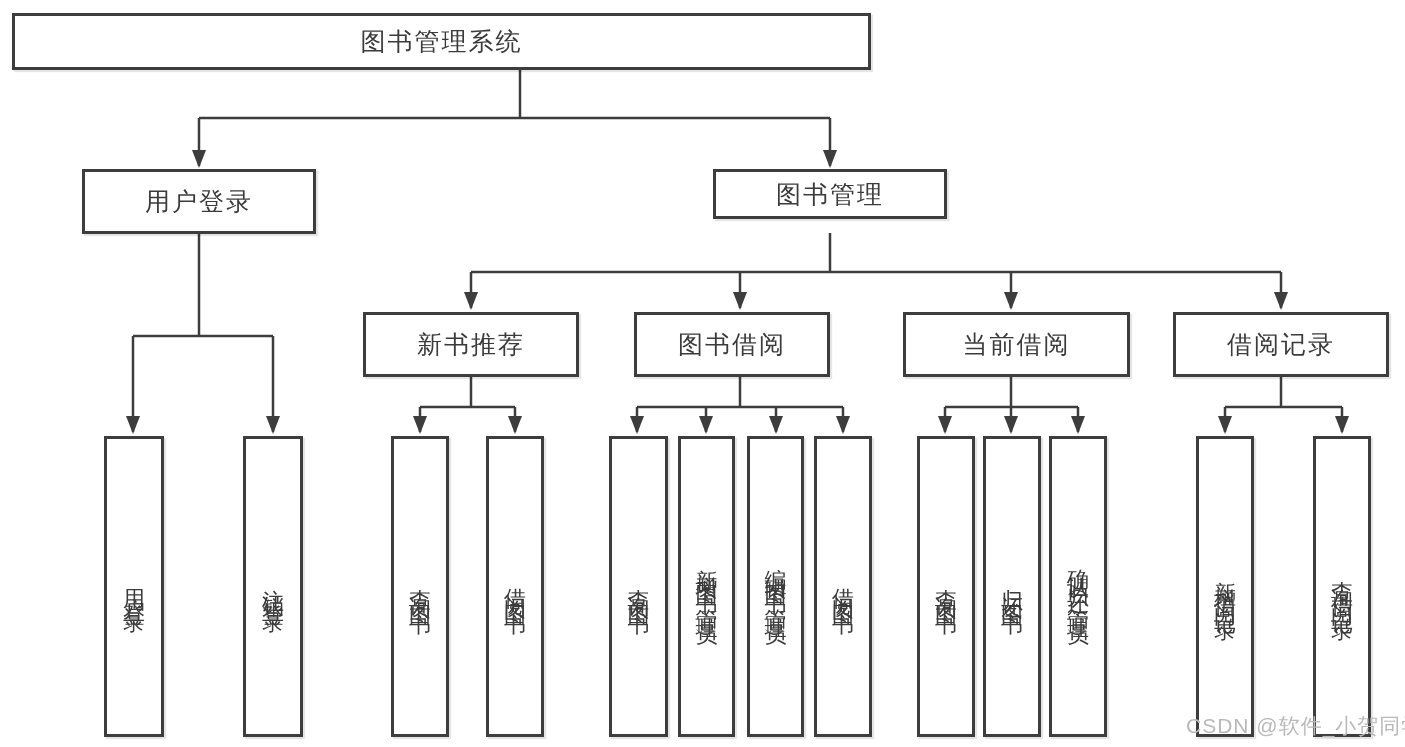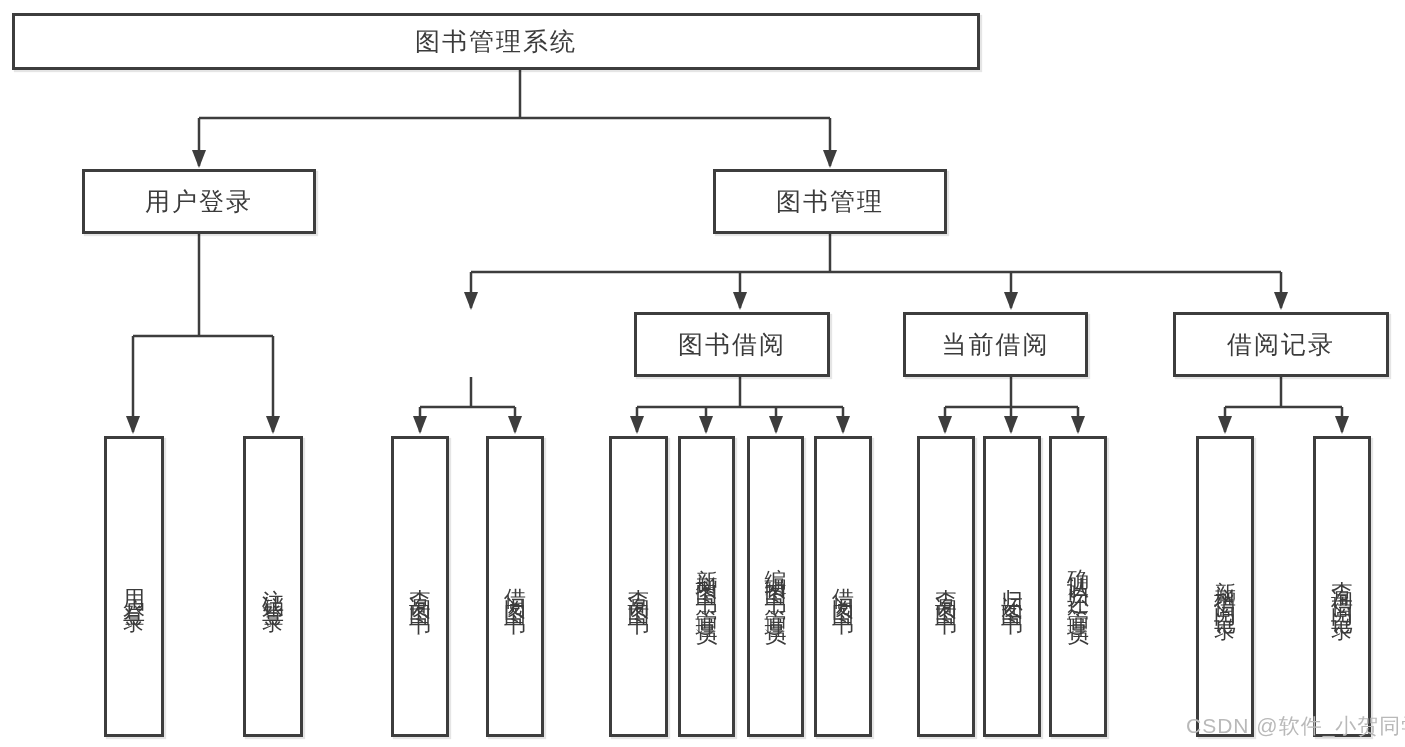--- a/index.html
+++ b/index.html
@@ -100,27 +100,28 @@
     <path d="M945 407 V432" marker-end="url(#arrow)"></path>
     <path d="M1011 407 V432" marker-end="url(#arrow)"></path>
     <path d="M1078 407 V432" marker-end="url(#arrow)"></path>
 
     <path d="M1281 377 V408"></path>
     <path d="M1225 407 H1342"></path>
     <path d="M1225 407 V432" marker-end="url(#arrow)"></path>
     <path d="M1342 407 V432" marker-end="url(#arrow)"></path>
   </svg>
 
-  <div class="hnode" style="left:12px;top:13px;width:968px;height:57px;">图书管理系统</div>
+  <div class="hnode" style="left:12px;top:13px;width:859px;height:57px;">图书管理系统</div>
 
   <div class="hnode" style="left:82px;top:169px;width:234px;height:65px;">用户登录</div>
-  <div class="hnode" style="left:713px;top:169px;width:234px;height:65px;">图书管理</div>
+  <div class="hnode" style="left:713px;top:169px;width:234px;height:50px;">图书管理</div>
 
+  <div class="hnode" style="left:363px;top:312px;width:216px;height:65px;">新书推荐</div>
   <div class="hnode" style="left:634px;top:312px;width:196px;height:65px;">图书借阅</div>
-  <div class="hnode" style="left:903px;top:312px;width:185px;height:65px;">当前借阅</div>
+  <div class="hnode" style="left:903px;top:312px;width:227px;height:65px;">当前借阅</div>
   <div class="hnode" style="left:1173px;top:312px;width:216px;height:65px;">借阅记录</div>
 
   <div class="vnode" style="left:104px;top:436px;width:60px;height:301px;">
     <span>用户登录</span>
   </div>
   <div class="vnode" style="left:243px;top:436px;width:60px;height:301px;">
     <span>注销登录</span>
   </div>
 
   <div class="vnode" style="left:391px;top:436px;width:58px;height:301px;">

